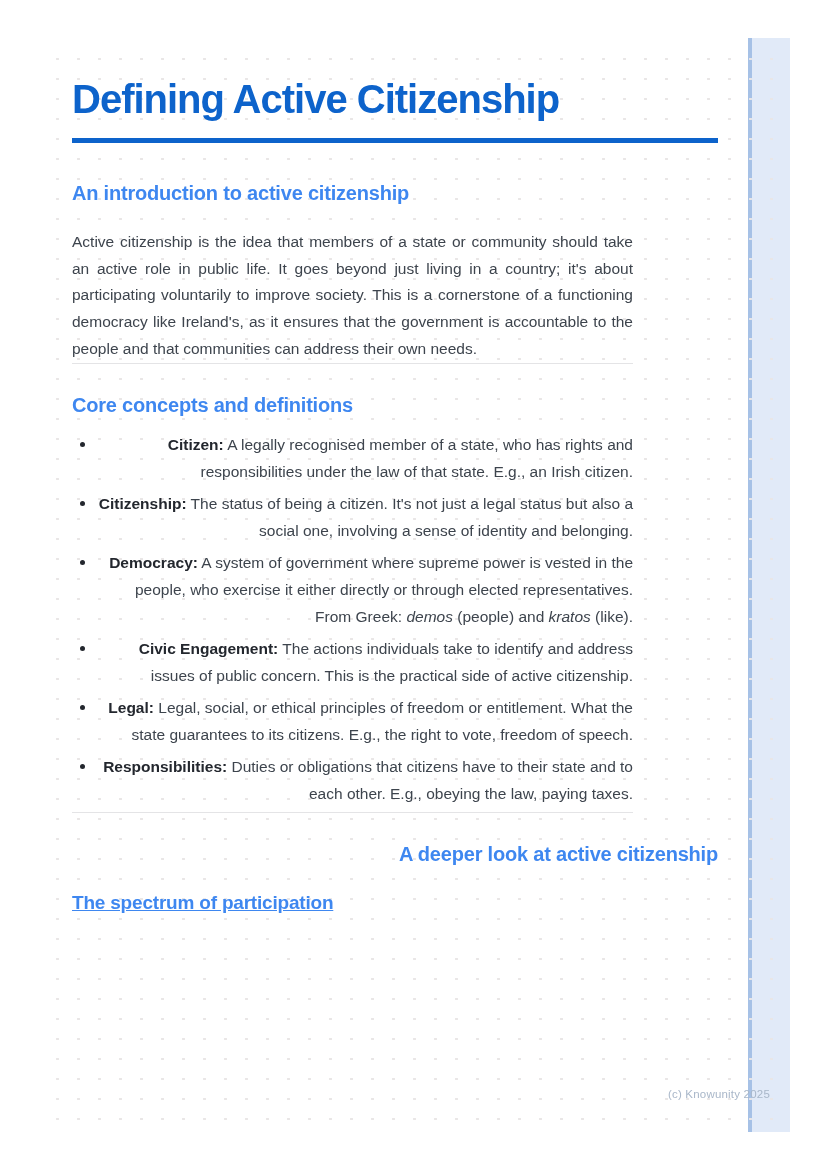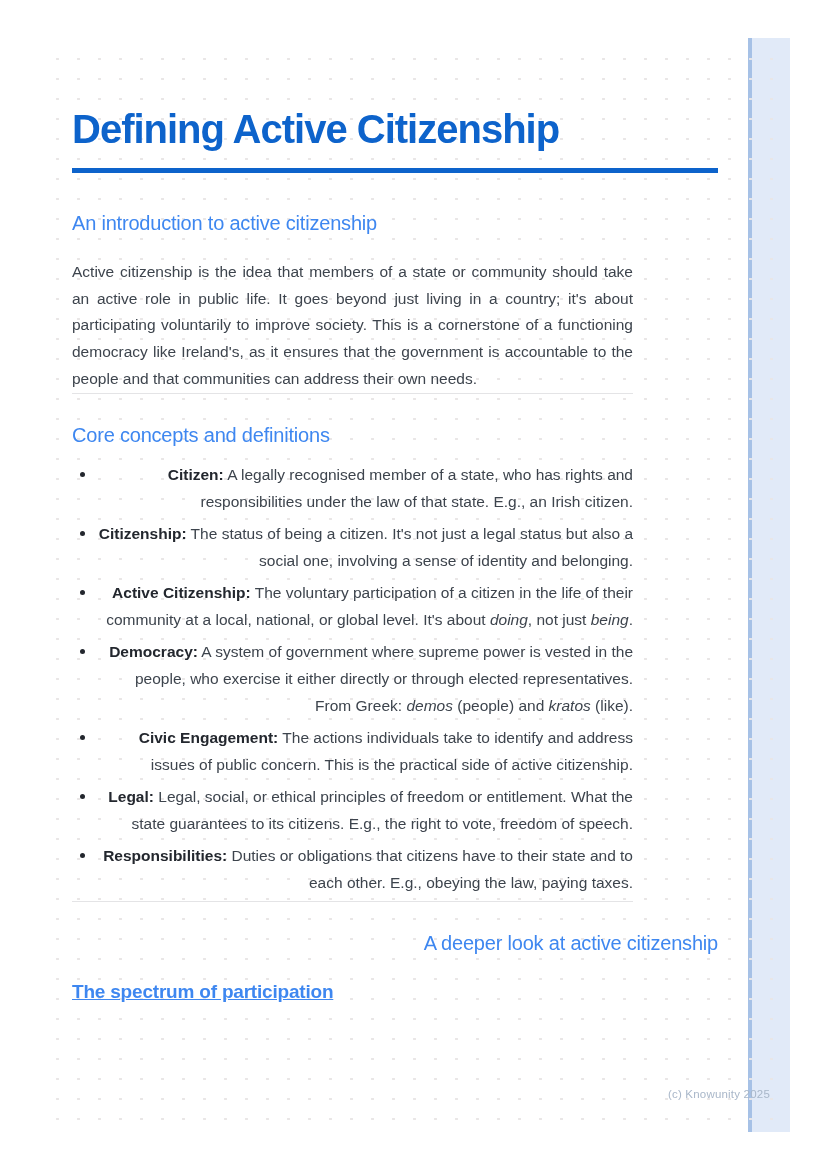--- a/index.html
+++ b/index.html
@@ -35,37 +35,37 @@
   }
 
   .content {
     position: absolute;
     left: 72px; top: 0;
     width: 646px;
     z-index: 3;
   }
 
   h1.doc-title {
-    padding-top: 106px;
+    padding-top: 76px;
     font-size: 40px;
     line-height: 46px;
     font-weight: 700;
     letter-spacing: -1px;
     color: #0d63cb;
   }
   .title-rule {
     margin-top: 16px;
     width: 646px; height: 5px;
     background: #0d63cb;
   }
 
   h2.section-heading {
     font-size: 20px;
     line-height: 24px;
-    font-weight: 400;
+    font-weight: 700;
     letter-spacing: -0.2px;
     color: #3e87f0;
   }
   .h2-intro  { margin-top: 38px; }
   .h2-core   { margin-top: 29px; }
   .h2-deeper { margin-top: 29px; font-size: 22px; line-height: 26px; text-align: right; }
 
   h3.subsection-heading {
     margin-top: 26px;
     font-size: 19px;
@@ -152,21 +152,20 @@
 
     <p class="body-paragraph">Active citizenship is the idea that members of a state or community should take an active role in public life. It goes beyond just living in a country; it's about participating voluntarily to improve society. This is a cornerstone of a functioning democracy like Ireland's, as it ensures that the government is accountable to the people and that communities can address their own needs.</p>
 
     <hr class="divider divider-1">
 
     <h2 class="section-heading h2-core">Core concepts and definitions</h2>
 
     <ul class="def-list">
         <li><span class="term">Citizen:</span><span> A legally recognised member of a state, who has rights and responsibilities under the law of that state. E.g., an Irish citizen.</span></li>
         <li><span class="term">Citizenship:</span><span> The status of being a citizen. It's not just a legal status but also a social one, involving a sense of identity and belonging.</span></li>
-        <li><span class="term">Active Citizenship:</span><span> The voluntary participation of a citizen in the life of their community at a local, national, or global level. It's about </span><em>doing</em><span>, not just </span><em>being</em><span>.</span></li>
         <li><span class="term">Democracy:</span><span> A system of government where supreme power is vested in the people, who exercise it either directly or through elected representatives. From Greek: </span><em>demos</em><span> (people) and </span><em>kratos</em><span> (like).</span></li>
         <li><span class="term">Civic Engagement:</span><span> The actions individuals take to identify and address issues of public concern. This is the practical side of active citizenship.</span></li>
         <li><span class="term">Legal:</span><span> Legal, social, or ethical principles of freedom or entitlement. What the state guarantees to its citizens. E.g., the right to vote, freedom of speech.</span></li>
         <li><span class="term">Responsibilities:</span><span> Duties or obligations that citizens have to their state and to each other. E.g., obeying the law, paying taxes.</span></li>
       </ul>
 
     <hr class="divider divider-2">
 
     <h2 class="section-heading h2-deeper">A deeper look at active citizenship</h2>
 

